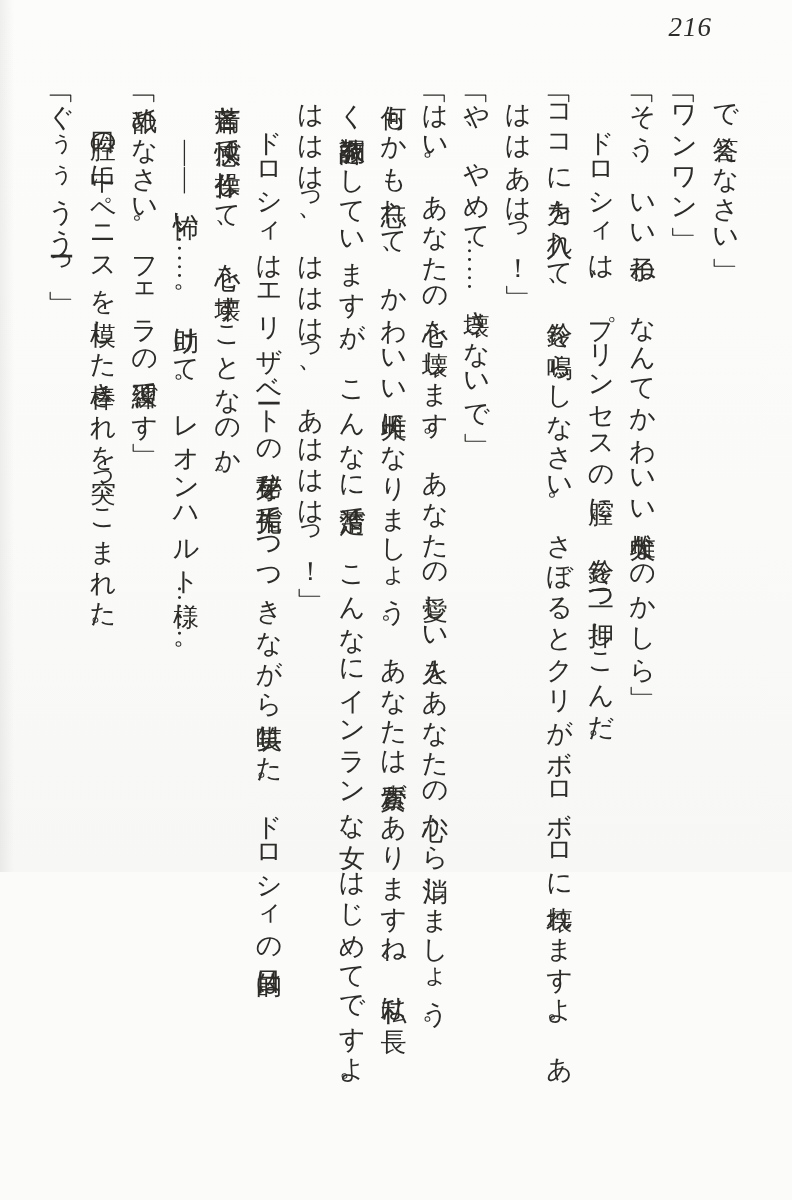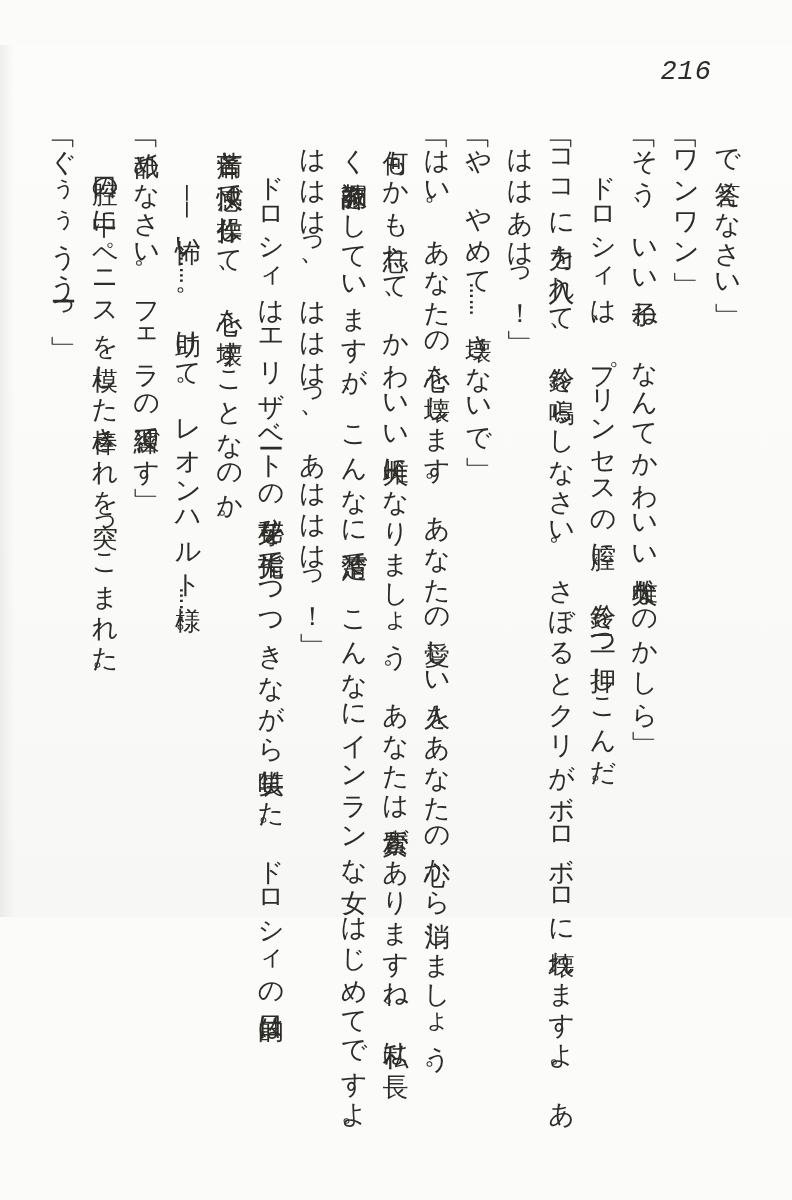--- a/index.html
+++ b/index.html
@@ -8,22 +8,21 @@
     width: 792px;
     height: 1200px;
     overflow: hidden;
     background: #fbfbfa;
   }
   .page {
     position: relative;
     width: 792px;
     height: 872px;
     background: linear-gradient(180deg, #fcfcfb 0%, #fafaf8 60%, #f7f7f5 100%);
-    font-family: Liberation Mono, monospace;
-    margin-top: 45px;
+    font-family: Liberation Serif, serif;
   }
   
   .page::before {
     content: "";
     position: absolute;
     left: 0; top: 0; bottom: 0;
     width: 14px;
     background: linear-gradient(90deg, rgba(60,60,55,0.07), rgba(60,60,55,0));
     pointer-events: none;
   }

